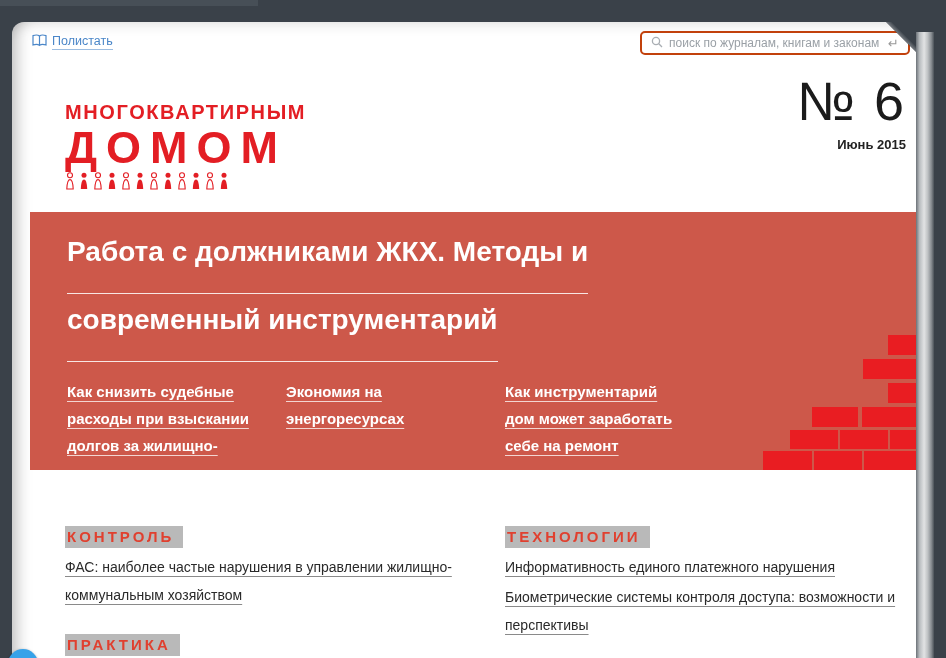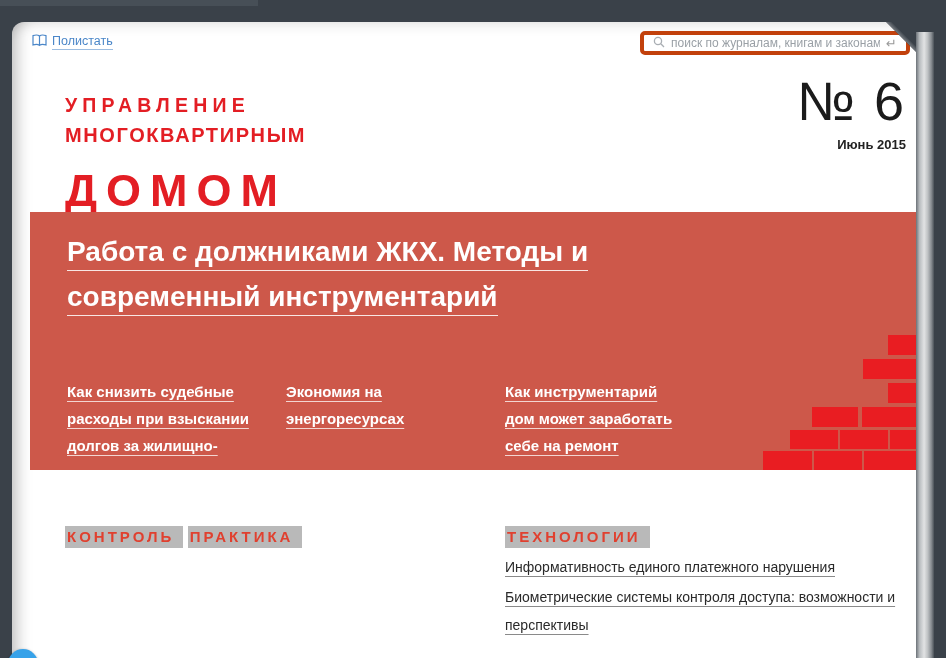--- a/index.html
+++ b/index.html
@@ -16,40 +16,40 @@
   .fold{position:absolute;right:0;top:0;width:30px;height:30px;background:var(--background);
         clip-path:polygon(0 0,100% 0,100% 100%);}
   .fold::after{content:"";position:absolute;inset:0;background:linear-gradient(225deg,transparent 40%,rgba(255,255,255,.25) 48%,transparent 56%);
         clip-path:polygon(0 0,100% 0,100% 100%);}
   .page-edge{position:absolute;left:916px;top:32px;width:18px;height:626px;
         background:linear-gradient(90deg,#6c7278 0,#b9bdc0 20%,#e2e3e4 45%,#bfc2c4 65%,#888d92 85%,#4a5158 100%);}
   
   .browse{position:absolute;left:20px;top:12px;display:flex;align-items:center;gap:5px;
         color:var(--link-blue);font-size:12.5px;text-decoration:none;cursor:pointer;}
   .browse .lbl{border-bottom:1px solid rgba(74,134,200,.55);padding-bottom:1px;}
-  .searchbox{position:absolute;right:6px;top:9px;width:270px;height:24px;border:4px solid #c2410c;
+  .searchbox{position:absolute;right:6px;top:9px;width:270px;height:24px;border:2px solid #c2410c;
         border-radius:5px;background:#fff;display:flex;align-items:center;padding:0 9px;gap:6px;}
   .searchbox input{border:none;outline:none;flex:1;font-size:12px;color:#444;background:transparent;
         font-family:"Liberation Sans","DejaVu Sans",sans-serif;}
   .searchbox input::placeholder{color:#9aa0a6;}
   .enter-key{color:#999;font-size:13px;line-height:1;}
   
   .logo{position:absolute;left:53px;top:72px;width:176px;color:var(--logo-red);font-weight:bold;}
   .logo .l1{font-size:19.5px;letter-spacing:5.2px;}
   .logo .l2{font-size:20px;letter-spacing:1.6px;margin-top:7px;}
-  .logo .l3{font-size:45px;letter-spacing:9px;line-height:1;margin-top:21px;}
+  .logo .l3{font-size:45px;letter-spacing:9px;line-height:1;margin-top:1px;}
   .logo svg{display:block;margin-top:1px;}
   
   .issue{position:absolute;right:10px;top:52px;text-align:right;color:#1b1b1b;}
   .issue .num{font-size:54px;font-weight:200;letter-spacing:2px;line-height:1;}
   .issue .date{font-size:13px;font-weight:600;margin-top:9px;color:#222;}
   
   .banner{position:absolute;left:18px;top:190px;width:886px;height:258px;background:var(--banner-bg);overflow:hidden;}
   .headline{position:absolute;left:37px;top:26px;color:#fff;font-weight:bold;font-size:28px;cursor:pointer;}
-  .headline .hl{display:inline-block;border-bottom:1px solid rgba(255,255,255,.85);padding-bottom:4px;margin-bottom:12px;}
+  .headline .hl{display:inline-block;border-bottom:1px solid rgba(255,255,255,.85);padding-bottom:27px;margin-bottom:12px;}
   .headline div{line-height:1;}
   .banner-links{position:absolute;left:37px;top:166px;display:flex;}
   .banner-links a{color:#fff;font-weight:bold;font-size:15px;line-height:27px;text-decoration:underline;
         text-decoration-color:rgba(255,255,255,.75);text-decoration-thickness:1px;text-underline-offset:4px;cursor:pointer;}
   .bl1{width:215px;margin-right:4px;}
   .bl2{width:200px;margin-right:19px;}
   .bl3{width:185px;}
   .bricks{position:absolute;inset:0;pointer-events:none;}
   .brick{position:absolute;background:var(--brick-red);}
   
@@ -87,21 +87,20 @@
       <svg width="12" height="12" viewBox="0 0 12 12" fill="none" stroke="#a9aeb3" stroke-width="1.3">
         <circle cx="5" cy="5" r="3.6"></circle>
           <path d="M7.8 7.8 L11 11"></path>
       </svg>
     </span>
     <input type="text" placeholder="поиск по журналам, книгам и законам" style="">
     <span class="enter-key">↵</span>
   </div>
 
   <div class="logo">
-    <div class="l1">УПРАВЛЕНИЕ</div>
     <div class="l2">МНОГОКВАРТИРНЫМ</div>
     <div class="l3">ДОМОМ</div>
     <svg width="170" height="20" viewBox="0 0 170 20">
       <defs>
         <g id="fg">
           <circle cx="5" cy="4.2" r="2.5"></circle>
           <path d="M1.8 18 Q2.2 8.6 5 8.6 Q7.8 8.6 8.2 18 Z"></path>
         </g>
       </defs>
       <use href="#fg" x="0" fill="none" stroke="#e31e24" stroke-width="1.1"></use>
@@ -146,20 +145,23 @@
 
     <div class="banner-links">
       <a class="bl1">Как снизить судебные расходы при взыскании долгов за жилищно-коммунальные услуги</a>
       <a class="bl2">Экономия на энергоресурсах</a>
       <a class="bl3">Как инструментарий дом может заработать себе на ремонт</a>
     </div>
   </div>
 
   <div class="col col-left">
     <span class="chip">КОНТРОЛЬ</span>
+    <div class="sec-links">
+      <a>ФАС: наиболее частые нарушения в управлении жилищно-коммунальным хозяйством</a>
+    </div>
     <span class="chip">ПРАКТИКА</span>
     
   </div>
 
   <div class="col col-right">
     <span class="chip">ТЕХНОЛОГИИ</span>
     <div class="sec-links">
       <a>Информативность единого платежного нарушения</a>
       <a>Биометрические системы контроля доступа: возможности и перспективы</a>
     </div>

